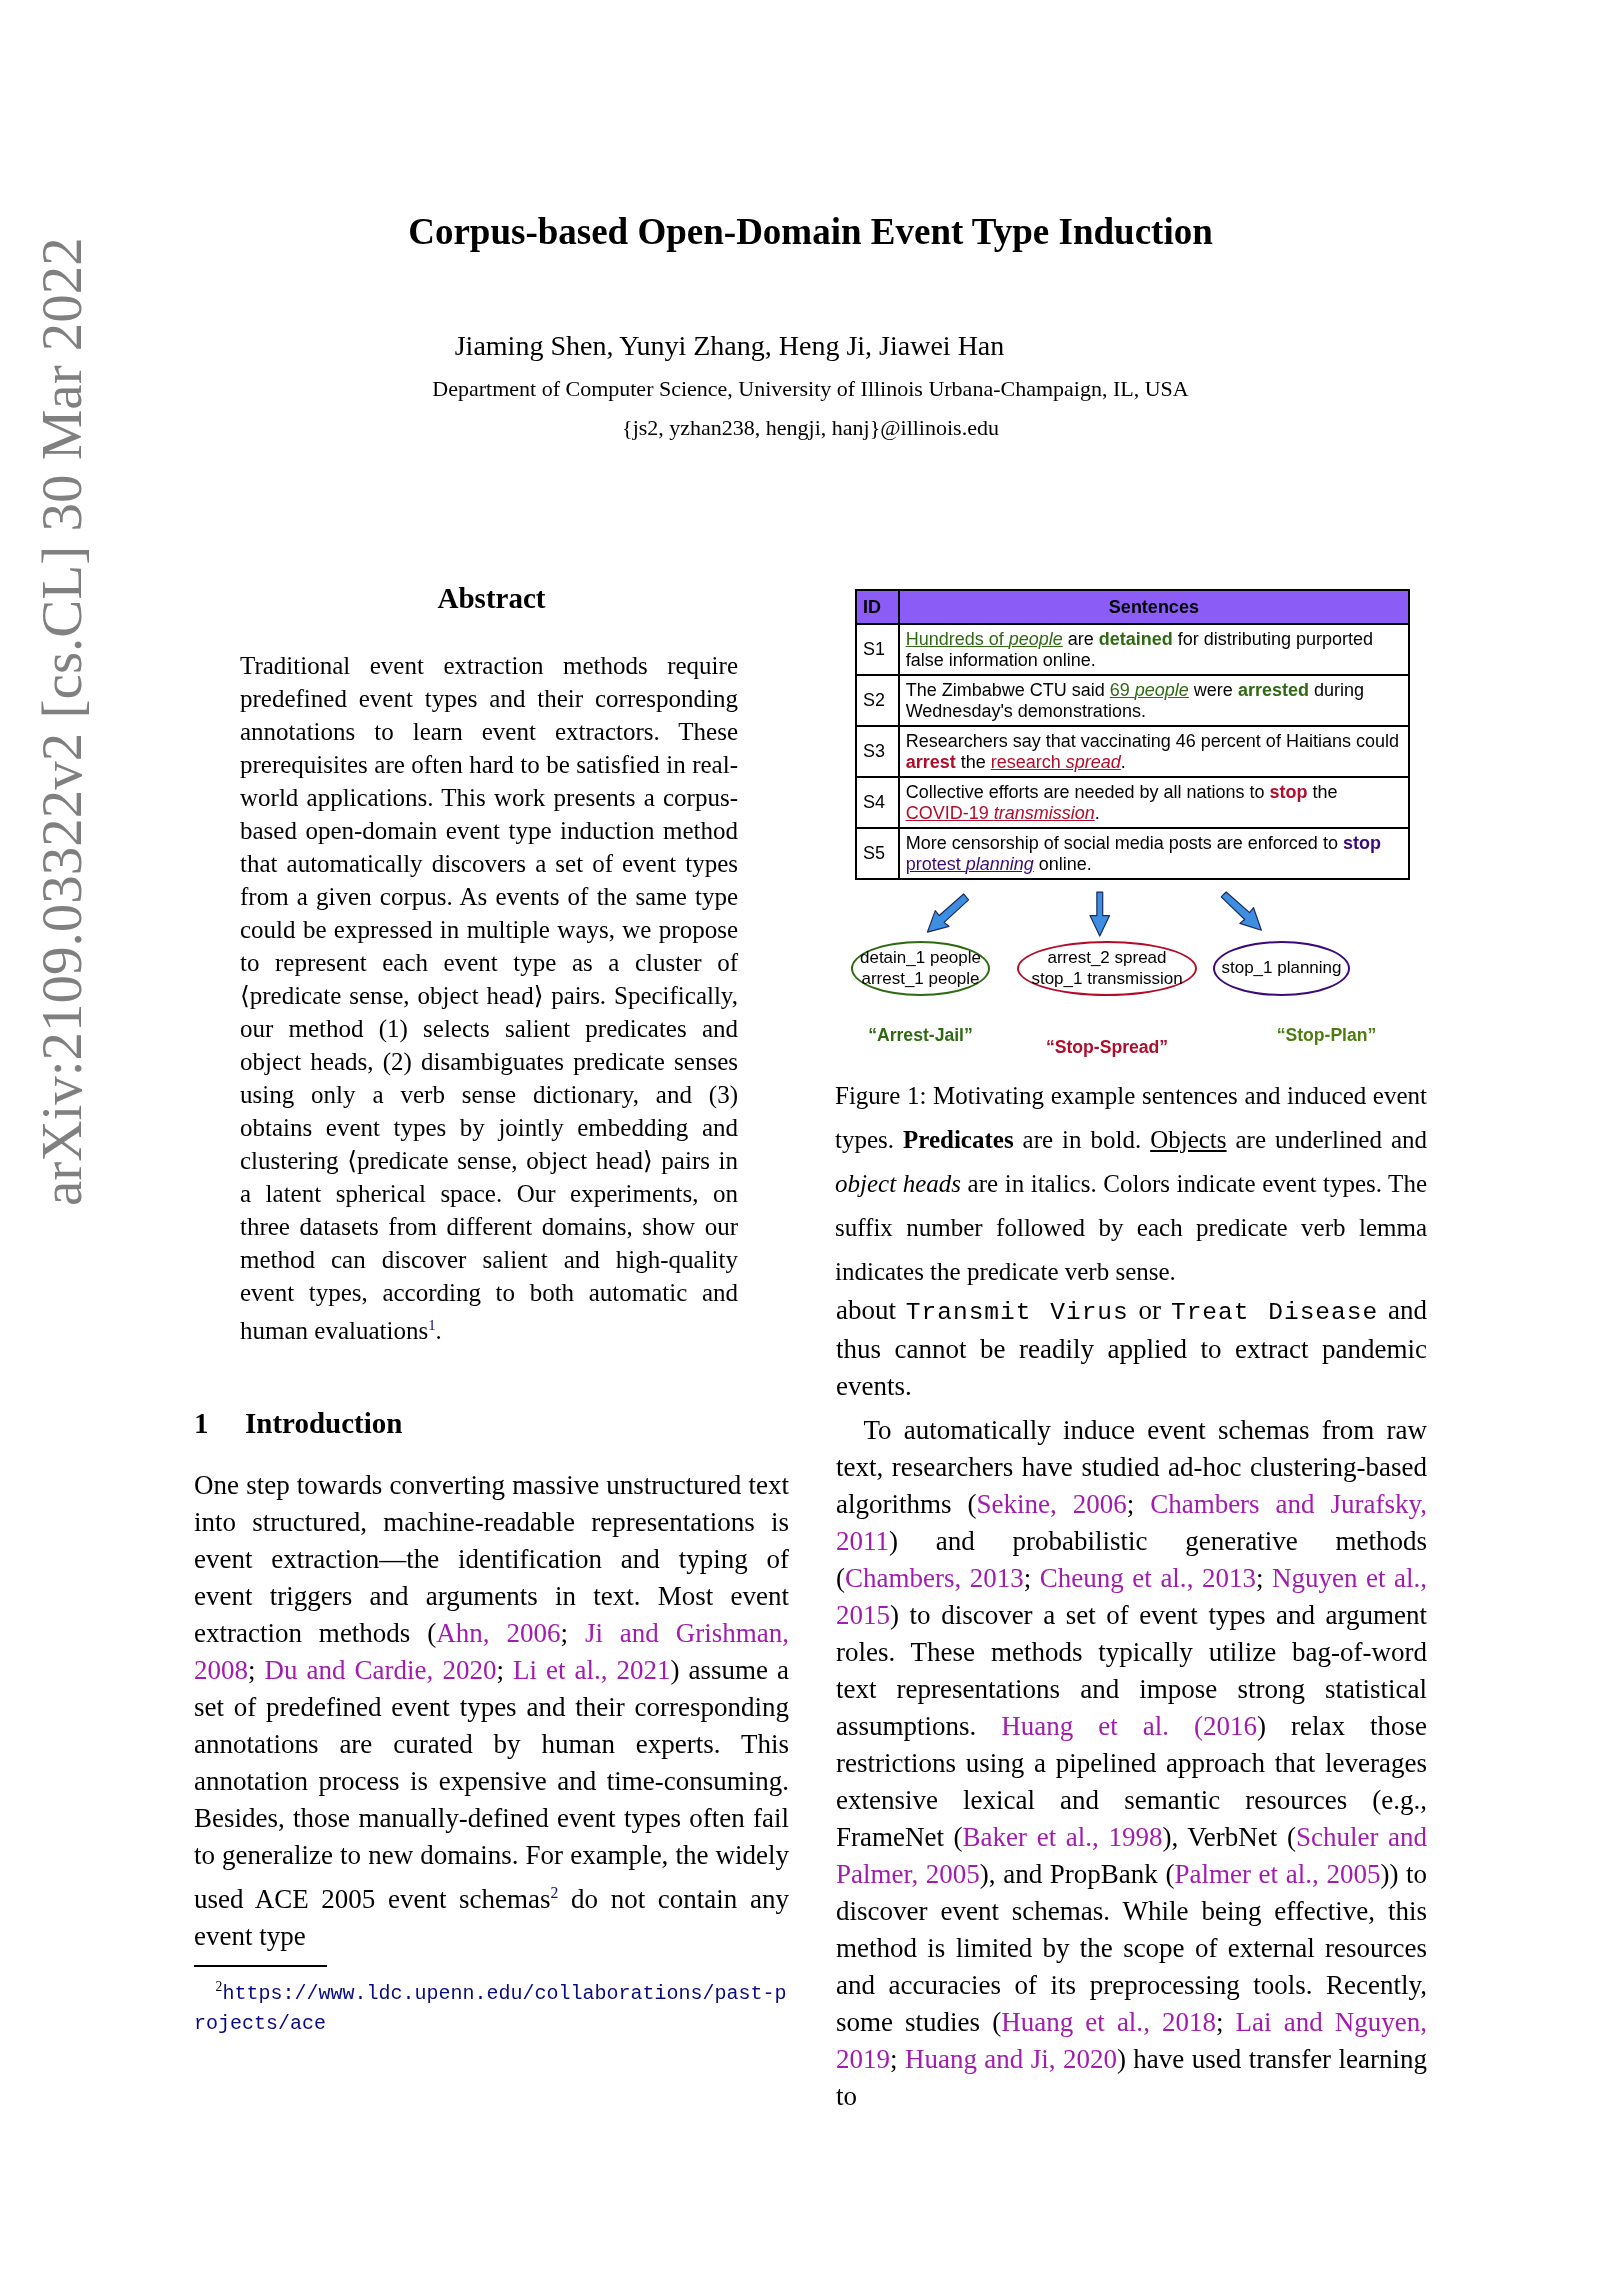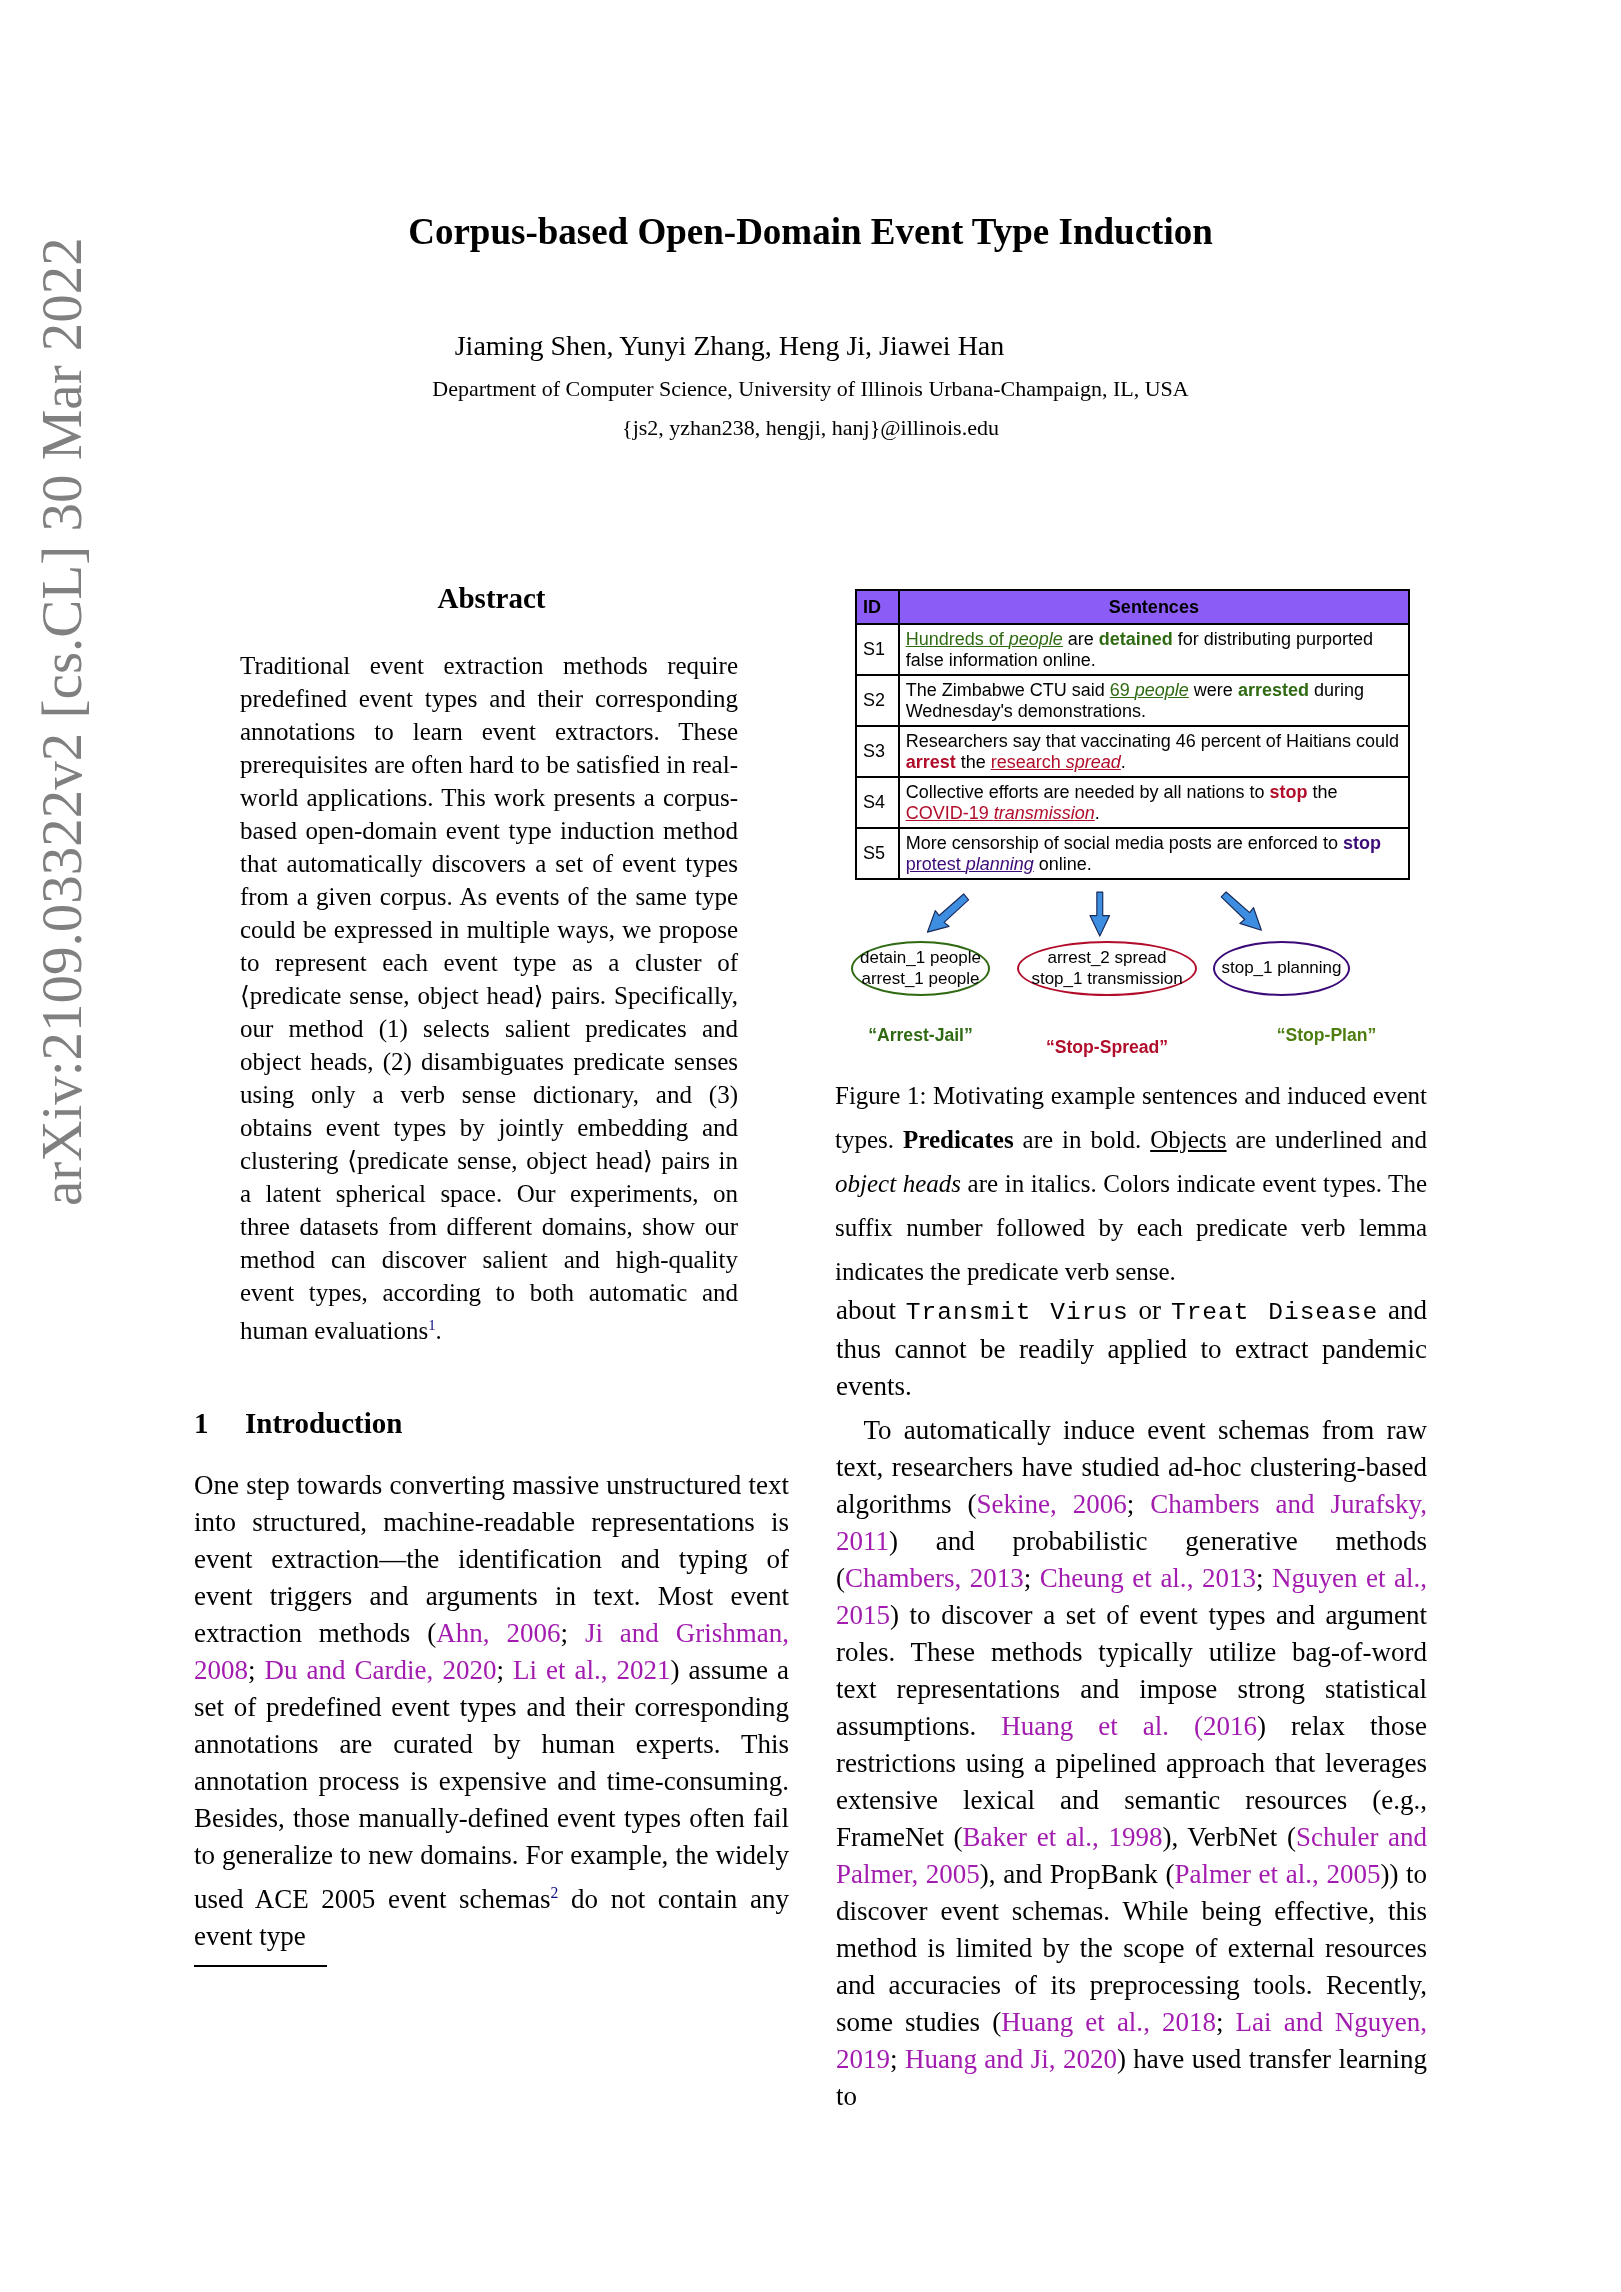--- a/index.html
+++ b/index.html
@@ -84,20 +84,21 @@
 
 <div class="abstract-head">Abstract</div>
 <div class="abstract"><span>Traditional event extraction methods require predefined event types and their corresponding annotations to learn event extractors.  These prerequisites are often hard to be satisfied in real-world applications.  This work presents a corpus-based open-domain event type induc­tion method that automatically discovers a set of event types from a given corpus. As events of the same type could be expressed in multi­ple ways, we propose to represent each event type as a cluster of ⟨predicate sense, object head⟩ pairs.  Specifically, our method (1) se­lects salient predicates and object heads, (2) disambiguates predicate senses using only a verb sense dictionary, and (3) obtains event types by jointly embedding and clustering ⟨predicate sense, object head⟩ pairs in a latent spherical space.  Our experiments, on three datasets from different domains, show our method can discover salient and high-quality event types, according to both automatic and human evaluations</span><sup class="link" style="font-size:14.7px;">1</sup><span>.</span></div>
 
 <div class="section-head"><span class="num">1</span><span>Introduction</span></div>
 
 <div class="col-left"><span>One step towards converting massive unstructured text into structured, machine-readable representa­tions is event extraction—the identification and typ­ing of event triggers and arguments in text. Most event extraction methods (</span><span class="cite"><span>Ahn</span>, <span>2006</span></span>; <span class="cite"><span>Ji and Grish­man</span>, <span>2008</span></span>; <span class="cite"><span>Du and Cardie</span>, <span>2020</span></span>; <span class="cite"><span>Li et al.</span>, <span>2021</span></span><span>) assume a set of predefined event types and their corresponding annotations are curated by human experts. This annotation process is expensive and time-consuming. Besides, those manually-defined event types often fail to generalize to new do­mains. For example, the widely used ACE 2005 event schemas</span><sup class="link" style="font-size:15.7px;">2</sup><span> do not contain any event type</span></div>
 
 <div class="fn-rule"></div>
 <div class="footnotes">
+  <p style="text-align:left;"><sup>2</sup><span class="mono link" style="word-break:break-all;">https://www.ldc.upenn.edu/collaborations/past-projects/ace</span></p>
 </div>
 
 <table class="fig-table">
   <thead>
     <tr>
       <th class="id">ID</th>
       <th>Sentences</th>
     </tr>
   </thead>
   <tbody>

